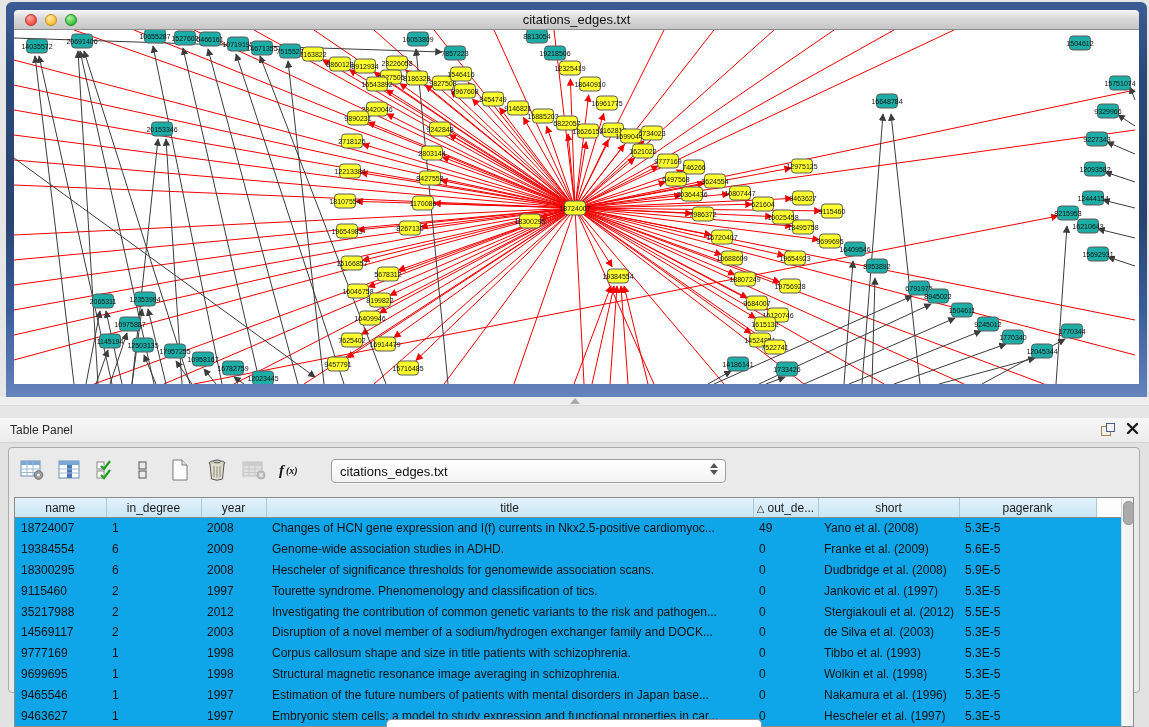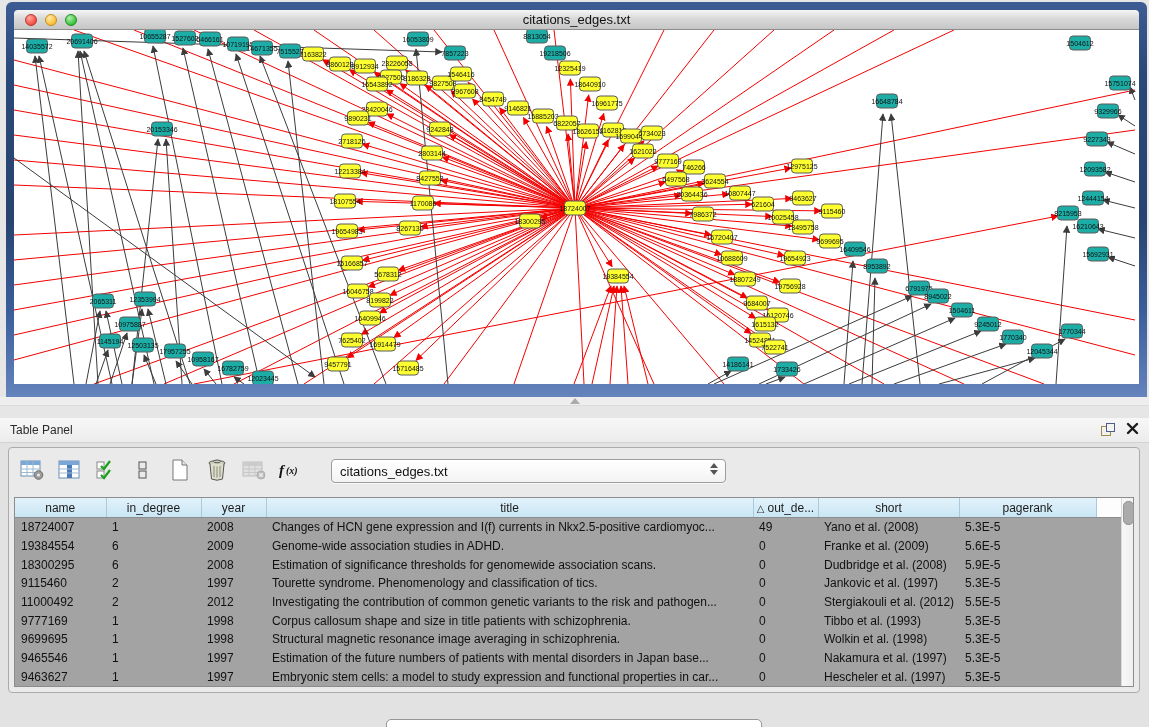--- a/index.html
+++ b/index.html
@@ -38,22 +38,22 @@
   .tb-btn{width:26px;height:26px;border:none;background:transparent;padding:0;display:flex;align-items:center;justify-content:center;}
   .combo{margin-left:16px;width:393px;height:22px;background:linear-gradient(#ffffff,#f3f3f3);border:1px solid #9d9d9d;border-radius:4px;
     position:relative;display:flex;align-items:center;box-shadow:0 1px 0 rgba(255,255,255,.7);}
   .combo-text{font-size:13px;color:#111;padding-left:8px;}
   .combo-arrows{position:absolute;right:7px;top:3px;display:flex;flex-direction:column;gap:2px;}
   .combo-arrows i{display:block;width:0;height:0;border-left:4px solid transparent;border-right:4px solid transparent;}
   .combo-arrows .up{border-bottom:5px solid #555;}
   .combo-arrows .dn{border-top:5px solid #555;}
 
   
-  .tablebox{position:absolute;left:5px;top:49px;width:1120px;height:190px;box-sizing:border-box;
-    border:1px solid #8c8c8c;background:#a3a3a3;display:flex;}
+  .tablebox{position:absolute;left:5px;top:49px;width:1120px;height:230px;box-sizing:border-box;
+    border:1px solid #8c8c8c;background:#0ea5e9;display:flex;}
   table.dt{border-collapse:collapse;table-layout:fixed;width:1106px;font-size:12px;color:#111;}
   table.dt th{background:linear-gradient(#e2f2fb,#c9e6f4);border-right:1px solid #a8cadc;border-bottom:1px solid #8c8c8c;
     font-weight:normal;font-size:12px;color:#1b1b1b;height:19px;padding:0 3px;overflow:hidden;white-space:nowrap;}
   table.dt th.filler{background:#fdfdfd;border-right:none;}
   table.dt td{height:16px;padding:0 0 0 6px;overflow:hidden;white-space:nowrap;border:none;}
   .sort-ind{font-family:"DejaVu Sans",sans-serif;font-size:10px;color:#333;margin-right:3px;}
   .vscroll{width:12px;border-left:1px solid #dadada;background:linear-gradient(90deg,#f8f8f8,#efefef);position:relative;}
   .vthumb{position:absolute;left:1px;top:3px;width:9px;height:22px;border-radius:5px;background:#ababab;border:1px solid #979797;}
 
   
@@ -843,44 +843,54 @@
                 <td>Genome-wide association studies in ADHD.</td>
                 <td>0</td>
                 <td>Franke et al. (2009)</td>
                 <td>5.6E-5</td>
                 <td></td>
               </tr>
               <tr>
                 <td>18300295</td>
                 <td>6</td>
                 <td>2008</td>
-                <td>Estimation of significance thresholds for genomewide association scans.</td>
+                <td>Hescheler of significance thresholds for genomewide association scans.</td>
                 <td>0</td>
                 <td>Dudbridge et al. (2008)</td>
                 <td>5.9E-5</td>
                 <td></td>
               </tr>
               <tr>
                 <td>9115460</td>
                 <td>2</td>
                 <td>1997</td>
                 <td>Tourette syndrome. Phenomenology and classification of tics.</td>
                 <td>0</td>
                 <td>Jankovic et al. (1997)</td>
                 <td>5.3E-5</td>
                 <td></td>
               </tr>
               <tr>
-                <td>11000492</td>
+                <td>35217988</td>
                 <td>2</td>
                 <td>2012</td>
                 <td>Investigating the contribution of common genetic variants to the risk and pathogen...</td>
                 <td>0</td>
                 <td>Stergiakouli et al. (2012)</td>
                 <td>5.5E-5</td>
+                <td></td>
+              </tr>
+              <tr>
+                <td>14569117</td>
+                <td>2</td>
+                <td>2003</td>
+                <td>Disruption of a novel member of a sodium/hydrogen exchanger family and DOCK...</td>
+                <td>0</td>
+                <td>de Silva et al. (2003)</td>
+                <td>5.3E-5</td>
                 <td></td>
               </tr>
               <tr>
                 <td>9777169</td>
                 <td>1</td>
                 <td>1998</td>
                 <td>Corpus callosum shape and size in title patients with schizophrenia.</td>
                 <td>0</td>
                 <td>Tibbo et al. (1993)</td>
                 <td>5.3E-5</td>
@@ -895,21 +905,21 @@
                 <td>Wolkin et al. (1998)</td>
                 <td>5.3E-5</td>
                 <td></td>
               </tr>
               <tr>
                 <td>9465546</td>
                 <td>1</td>
                 <td>1997</td>
                 <td>Estimation of the future numbers of patients with mental disorders in Japan base...</td>
                 <td>0</td>
-                <td>Nakamura et al. (1997)</td>
+                <td>Nakamura et al. (1996)</td>
                 <td>5.3E-5</td>
                 <td></td>
               </tr>
               <tr>
                 <td>9463627</td>
                 <td>1</td>
                 <td>1997</td>
                 <td>Embryonic stem cells: a model to study expression and functional properties in car...</td>
                 <td>0</td>
                 <td>Hescheler et al. (1997)</td>

